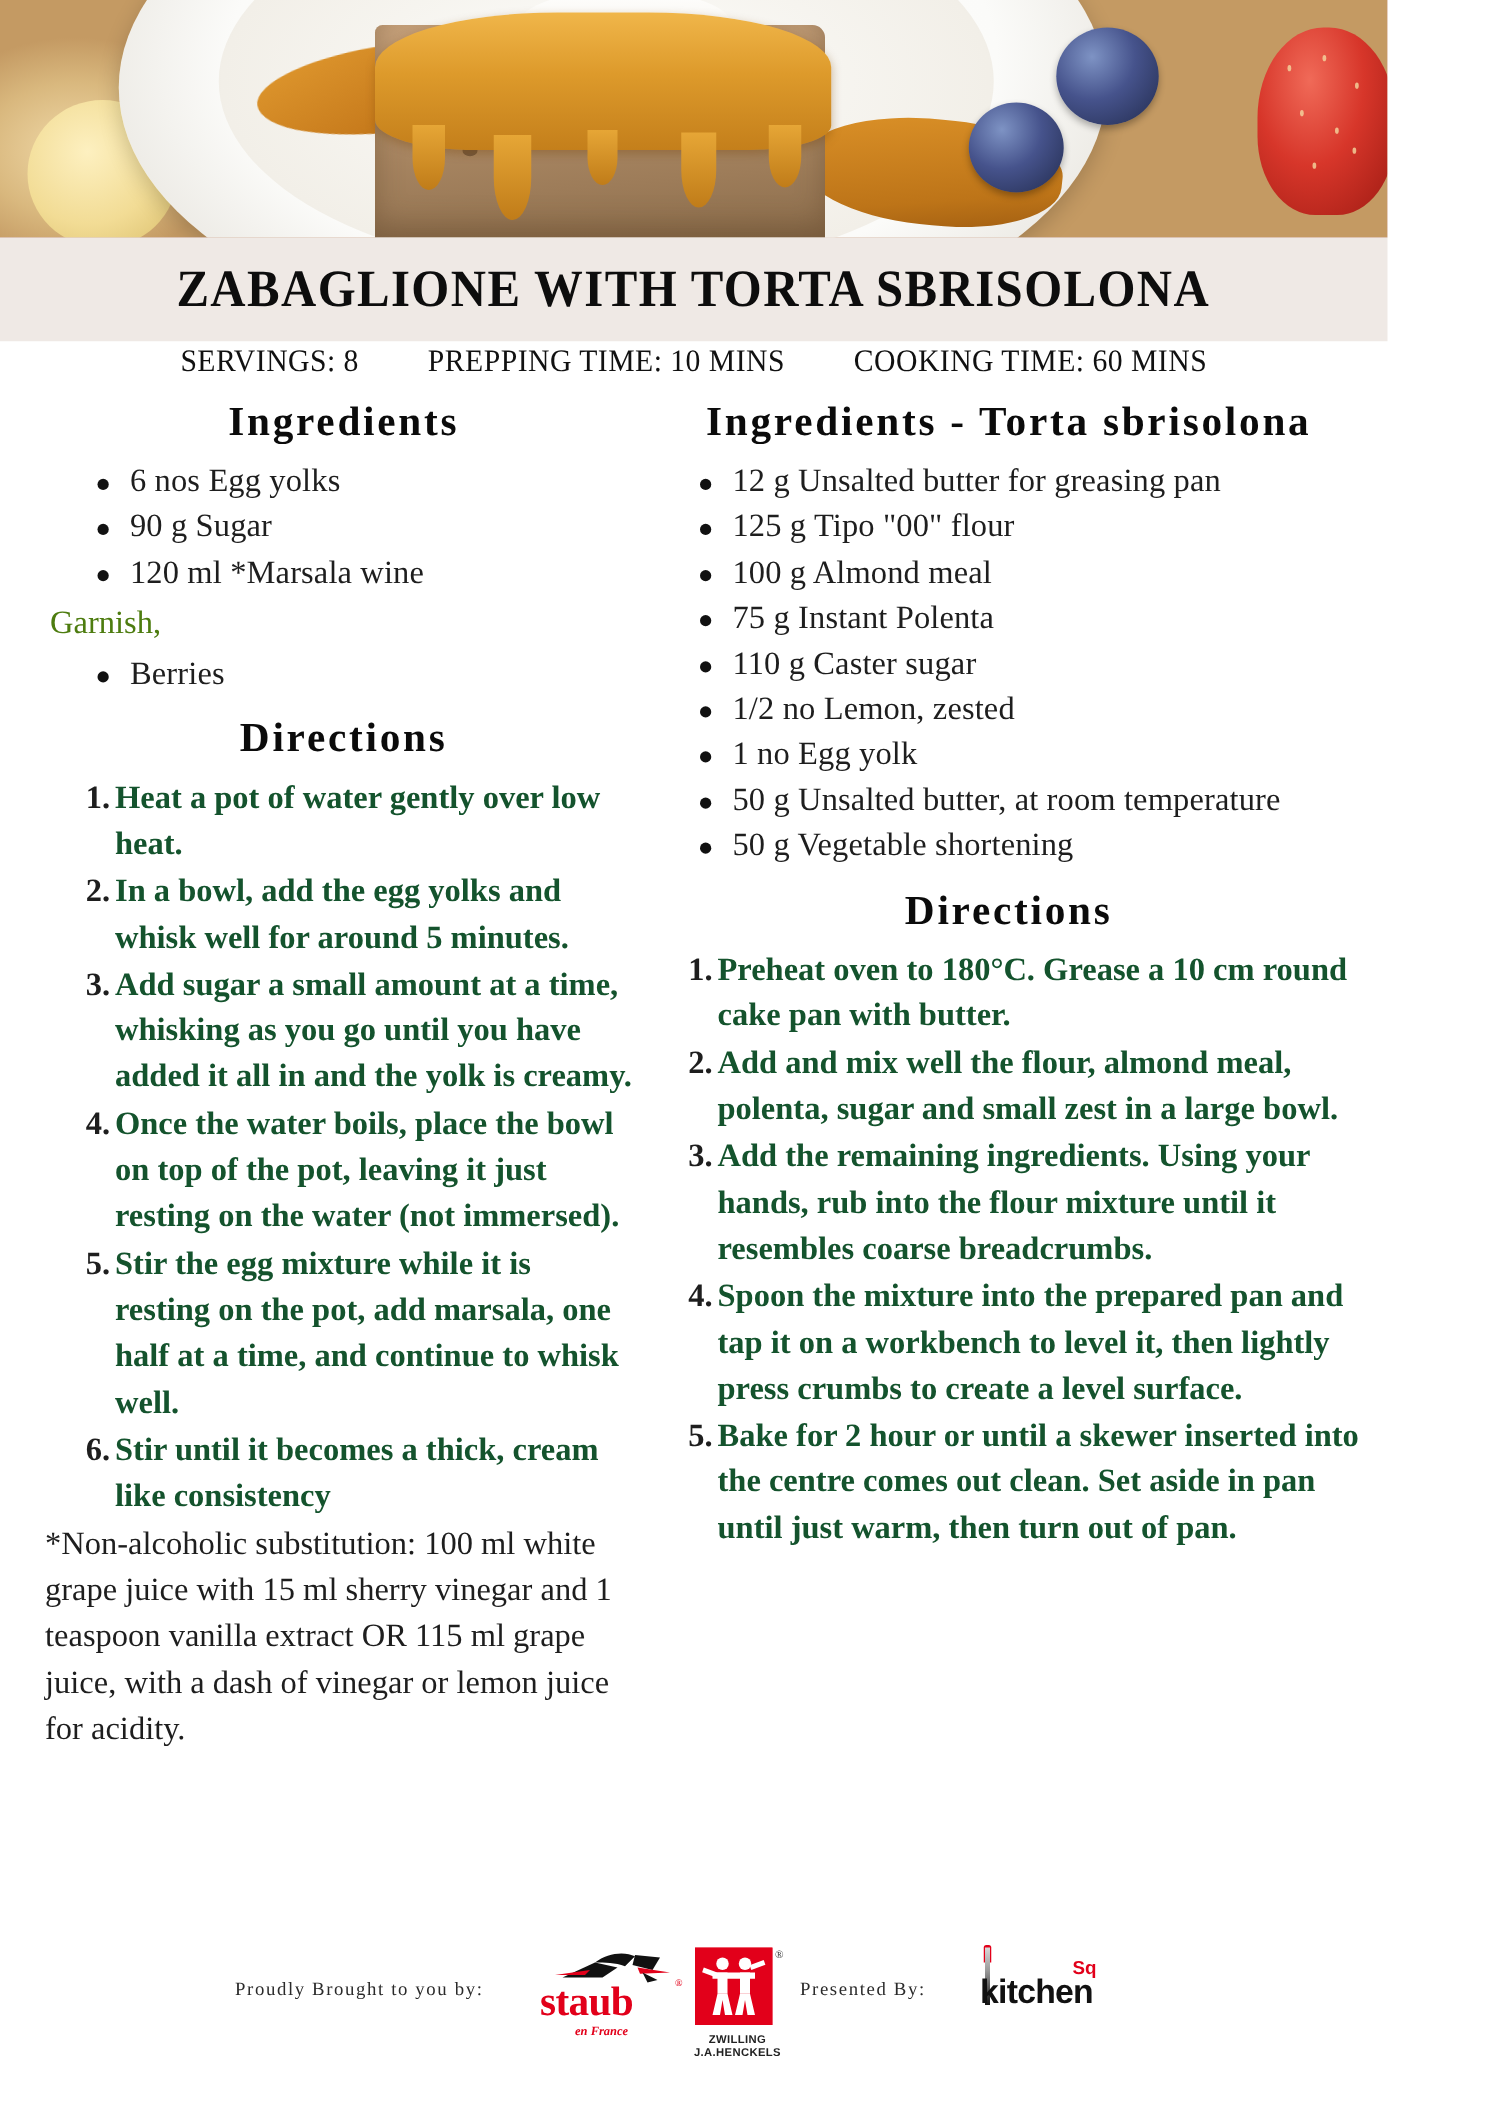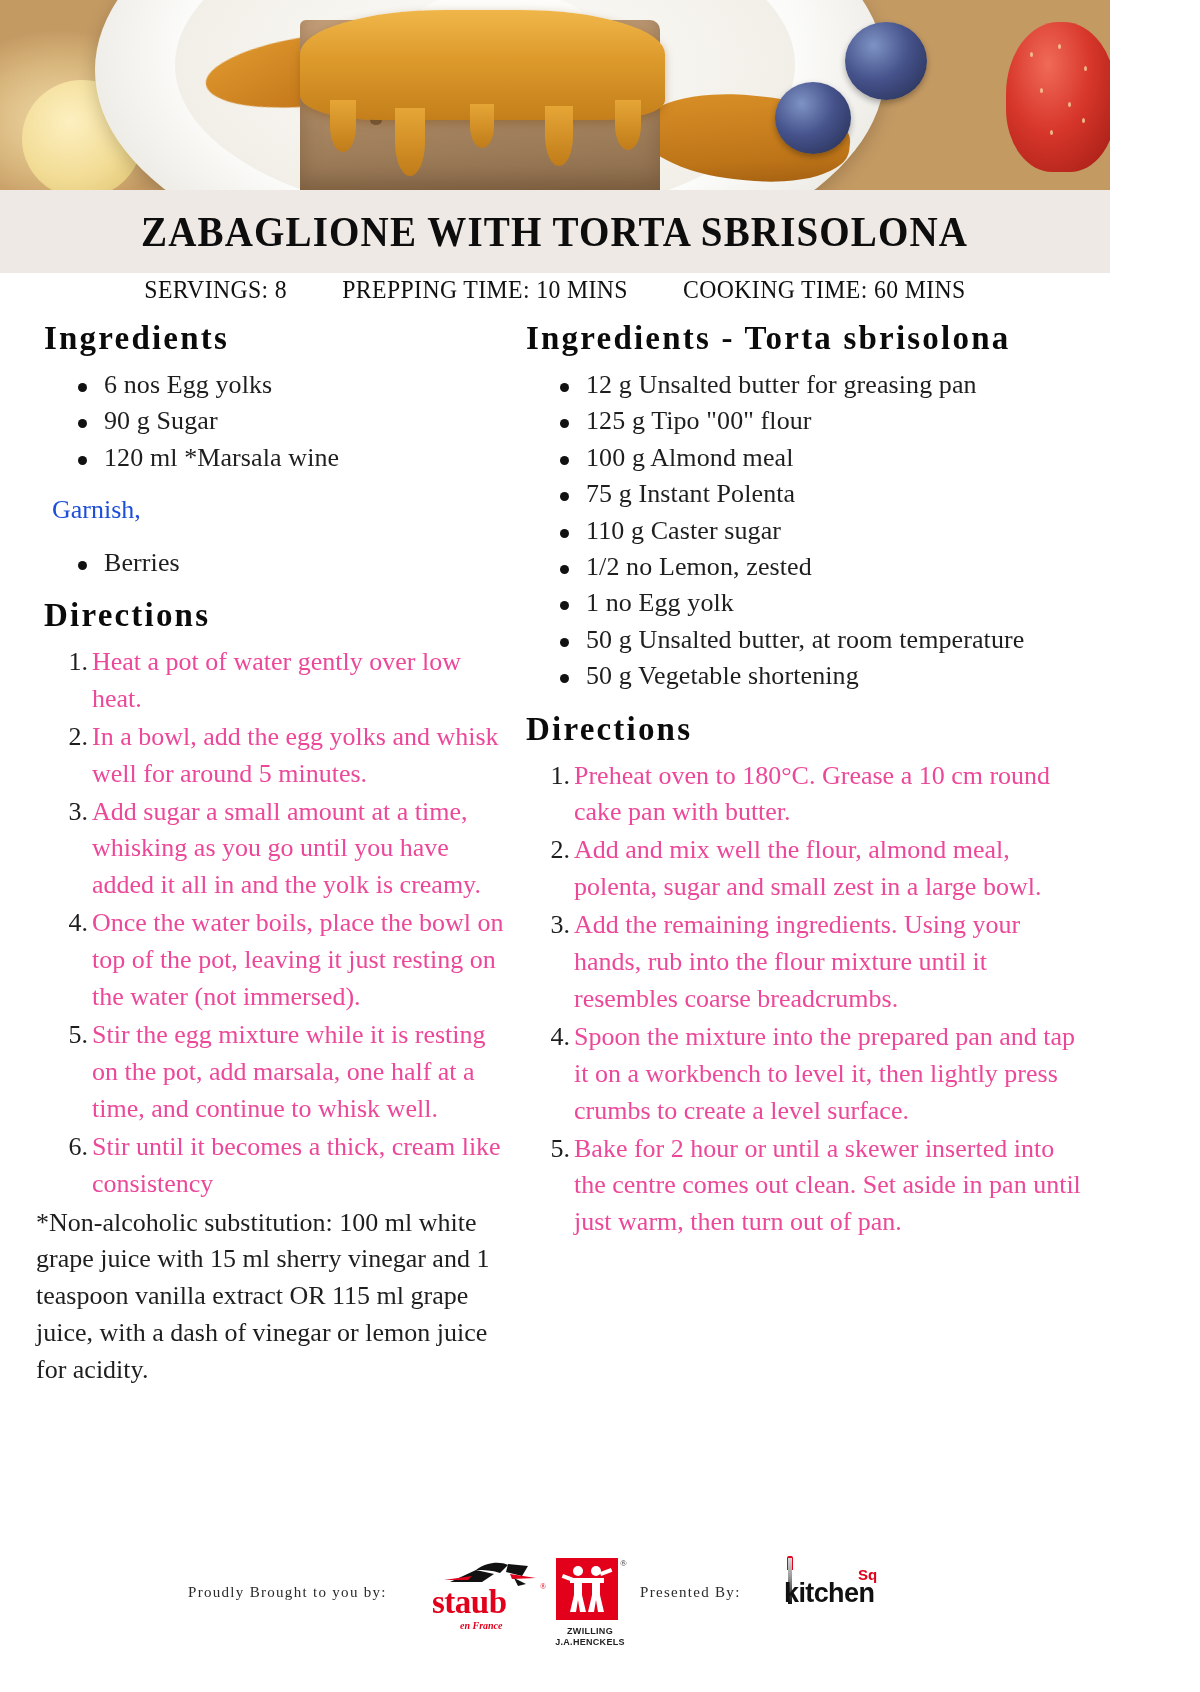--- a/index.html
+++ b/index.html
@@ -137,20 +137,21 @@
   .col-left{left:36px;width:470px;}
   .col-right{left:518px;width:570px;}
 
   h2.section-head{
     font-family:"Liberation Serif", serif;
     font-weight:700;
     font-size:33px;
     letter-spacing:2.2px;
     margin:0 0 10px 8px;
     color:#0b0b0b;
+    text-align:center;
   }
   h2.section-head.dirs{margin-top:16px;}
 
   ul.ing{
     list-style:none;
     margin:0 0 0 0;padding:0;
   }
   ul.ing li{
     position:relative;
     padding-left:68px;
@@ -159,36 +160,37 @@
     color:#1e1e1e;
     letter-spacing:.1px;
   }
   ul.ing li::before{
     content:"";
     position:absolute;left:42px;top:16px;
     width:9px;height:9px;border-radius:50%;
     background:#111;
   }
   .plain-line{
-    font-size:26px;line-height:1.40;color:#1d4ed8;
-    padding-left:0;margin:16px;
+    font-size:26px;line-height:1.40;color:#4d7c0f;
+    padding-left:0;margin:4px;
   }
 
   ol.steps{
     list-style:none;counter-reset:st;
     margin:0;padding:0;
   }
   ol.steps li{
     counter-increment:st;
     position:relative;
     padding-left:56px;
     font-size:26px;
     line-height:1.42;
-    color:#ec4899;
+    color:#14532d;
     margin-bottom:1px;
+    font-weight:bold;
   }
   ol.steps li::before{
     content:counter(st) ".";
     position:absolute;left:0;top:0;width:52px;
     text-align:right;
     font-size:26px;
     color:#1e1e1e;
   }
   .note{
     font-size:26px;line-height:1.42;color:#1e1e1e;

